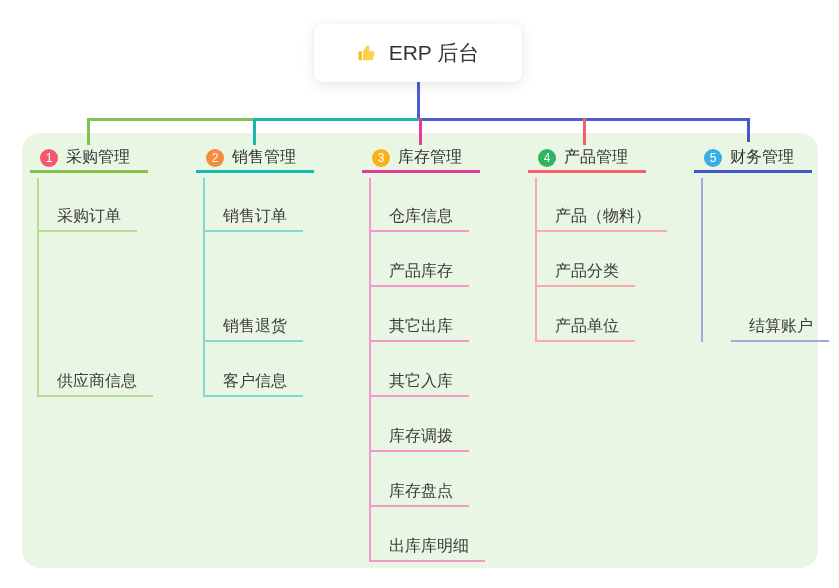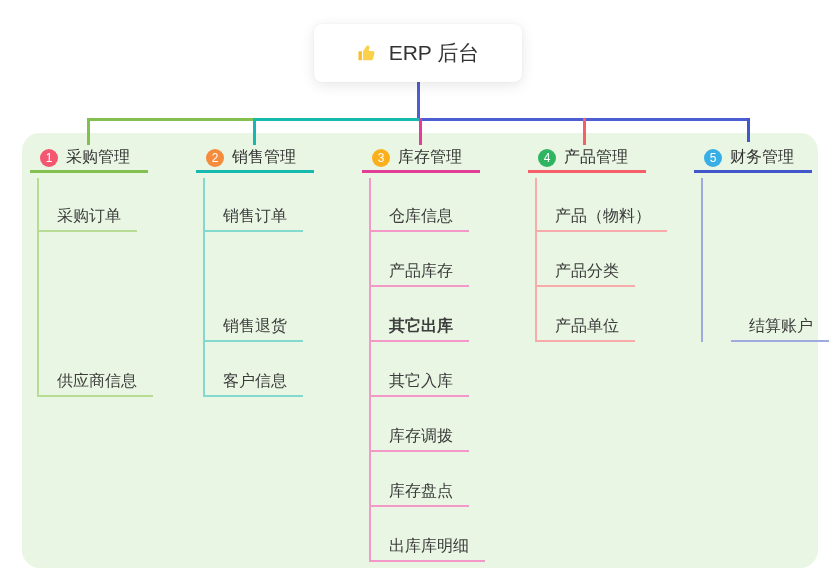--- a/index.html
+++ b/index.html
@@ -87,21 +87,21 @@
       <div class="item" style="border-bottom-color: rgb(131, 217, 208); top: 222px;">客户信息</div>
     </div>
     <div class="branch" style="left: 362px; top: 147px;">
       <div class="bhead" style="border-bottom-color: rgb(226, 61, 151);">
         <span class="badge" style="background: rgb(251, 176, 27);">3</span>
         <span>库存管理</span>
       </div>
       <div class="vline" style="background: rgb(243, 152, 201); top: 31px; height: 384px;"></div>
       <div class="item" style="border-bottom-color: rgb(243, 152, 201); top: 57px;">仓库信息</div>
       <div class="item" style="border-bottom-color: rgb(243, 152, 201); top: 112px;">产品库存</div>
-      <div class="item" style="border-bottom-color: rgb(243, 152, 201); top: 167px; font-weight: bold;">其它出库</div>
+      <div class="item" style="border-bottom-color: rgb(243, 152, 201); top: 167px;">其它出库</div>
       <div class="item" style="border-bottom-color: rgb(243, 152, 201); top: 222px;">其它入库</div>
       <div class="item" style="border-bottom-color: rgb(243, 152, 201); top: 277px;">库存调拨</div>
       <div class="item" style="border-bottom-color: rgb(243, 152, 201); top: 332px;">库存盘点</div>
       <div class="item" style="border-bottom-color: rgb(243, 152, 201); top: 387px; text-align: right;">出库库明细</div>
     </div>
     <div class="branch" style="left: 528px; top: 147px;">
       <div class="bhead" style="border-bottom-color: rgb(246, 95, 105);">
         <span class="badge" style="background: rgb(47, 181, 98);">4</span>
         <span>产品管理</span>
       </div>

